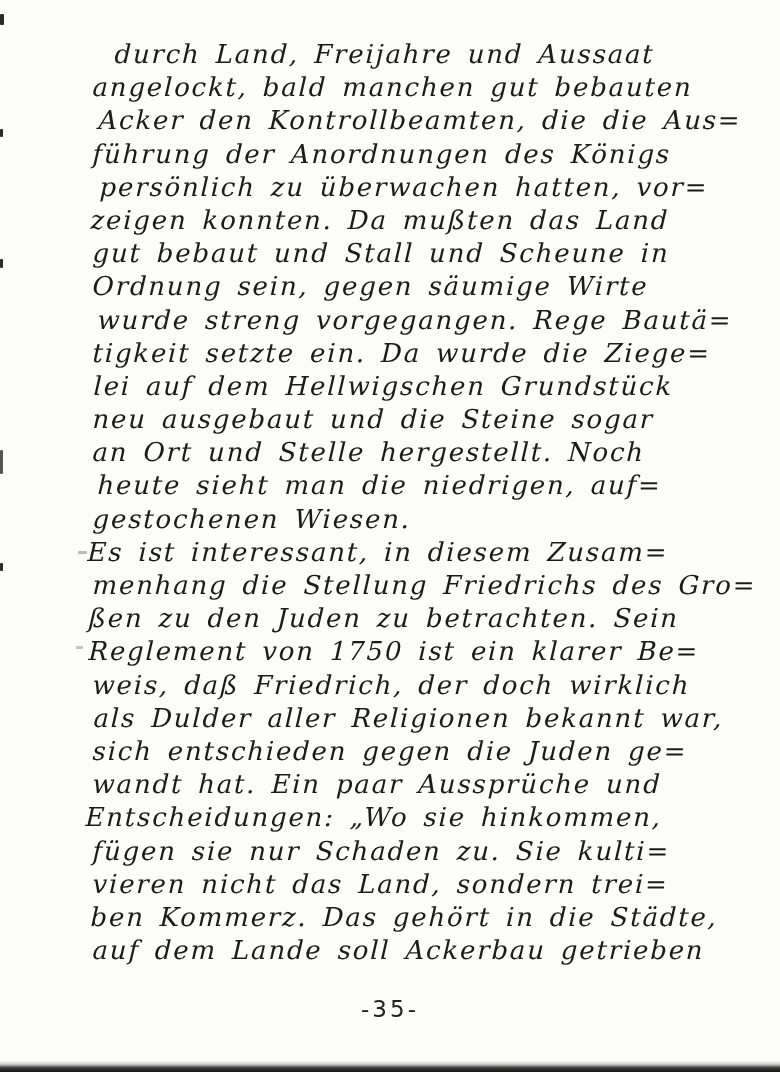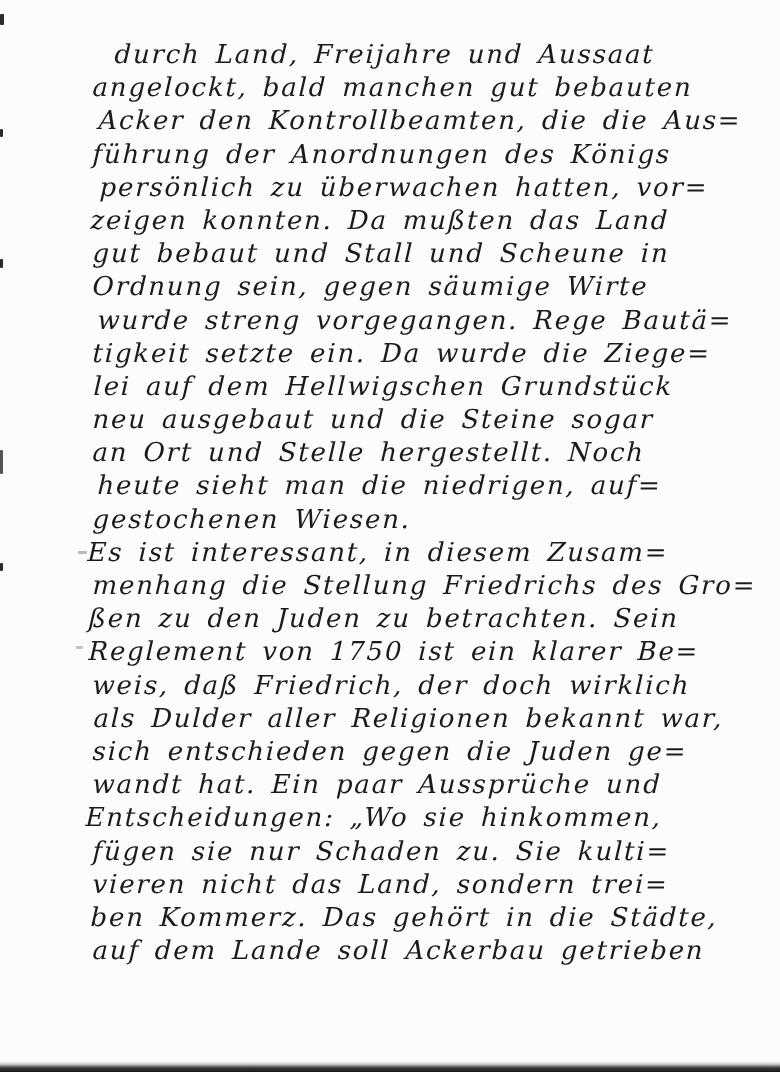--- a/index.html
+++ b/index.html
@@ -109,20 +109,21 @@
     <div class="hw-line">als Dulder aller Religionen bekannt war,</div>
     <div class="hw-line">sich entschieden gegen die Juden ge=</div>
     <div class="hw-line">wandt hat. Ein paar Aussprüche und</div>
     <div class="hw-line">Entscheidungen: „Wo sie hinkommen,</div>
     <div class="hw-line">fügen sie nur Schaden zu. Sie kulti=</div>
     <div class="hw-line">vieren nicht das Land, sondern trei=</div>
     <div class="hw-line">ben Kommerz. Das gehört in die Städte,</div>
     <div class="hw-line">auf dem Lande soll Ackerbau getrieben</div>
   </div>
 
+  <div class="page-number">-35-</div>
 
   <div class="speck s1"></div>
   <div class="speck s2"></div>
   <div class="speck s3"></div>
   <div class="speck s4"></div>
   <div class="speck s5"></div>
   <div class="speck s6"></div>
   <div class="speck s7"></div>
 
   <div class="bottom-edge"></div>

